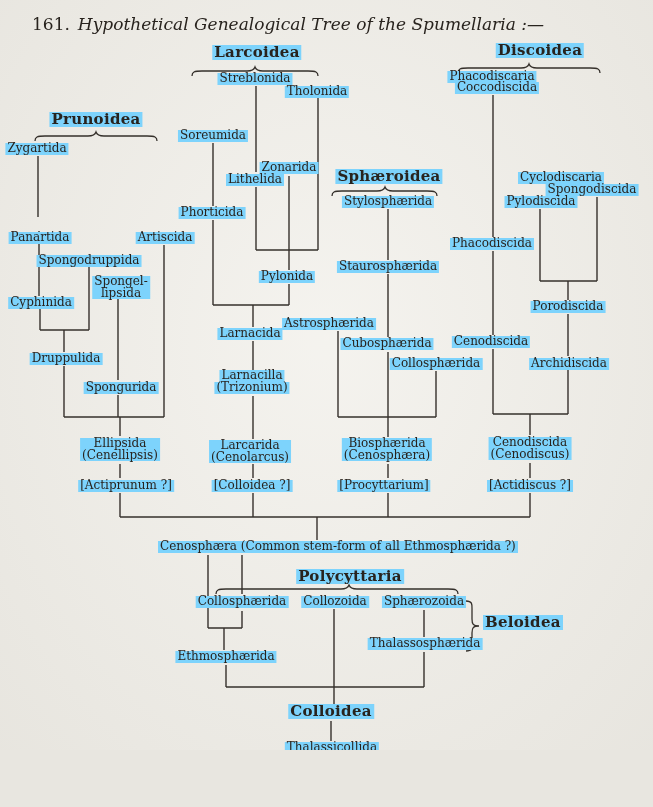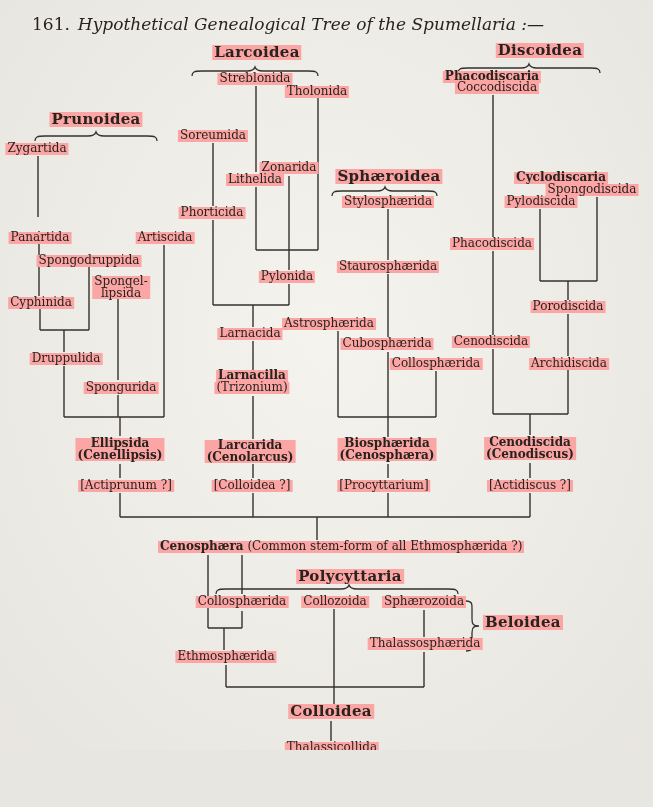--- a/index.html
+++ b/index.html
@@ -9,24 +9,24 @@
     background:#f1efe9;color:#28231e;overflow:hidden;
   }
   #page::after{ 
     content:"";position:absolute;inset:0;pointer-events:none;
     background:radial-gradient(ellipse at 50% 45%, rgba(255,255,255,0.25) 0%, rgba(120,115,105,0.08) 100%);
   }
   svg.lines{position:absolute;left:0;top:0;z-index:1;}
   .n{
     position:absolute;z-index:2;transform:translateX(-50%);
     font-size:12px;line-height:11.5px;white-space:pre-line;text-align:center;
-    background:#fca5a5;padding:0 2px;
+    background:#7dd3fc;padding:0 2px;
   }
   .hdr{font-weight:bold;font-size:15px;line-height:15px;letter-spacing:.3px;}
-  .b{font-weight:bold;}
+  .b{font-weight:normal;}
   .nl{transform:none;white-space:nowrap;text-align:left;}
   #title{
     position:absolute;left:32px;top:14px;z-index:2;font-size:17px;white-space:nowrap;
   }
   #title .num{font-style:normal;margin-right:8px;}
   #title .it{font-style:italic;}
 </style>
 </head>
 <body>
 

